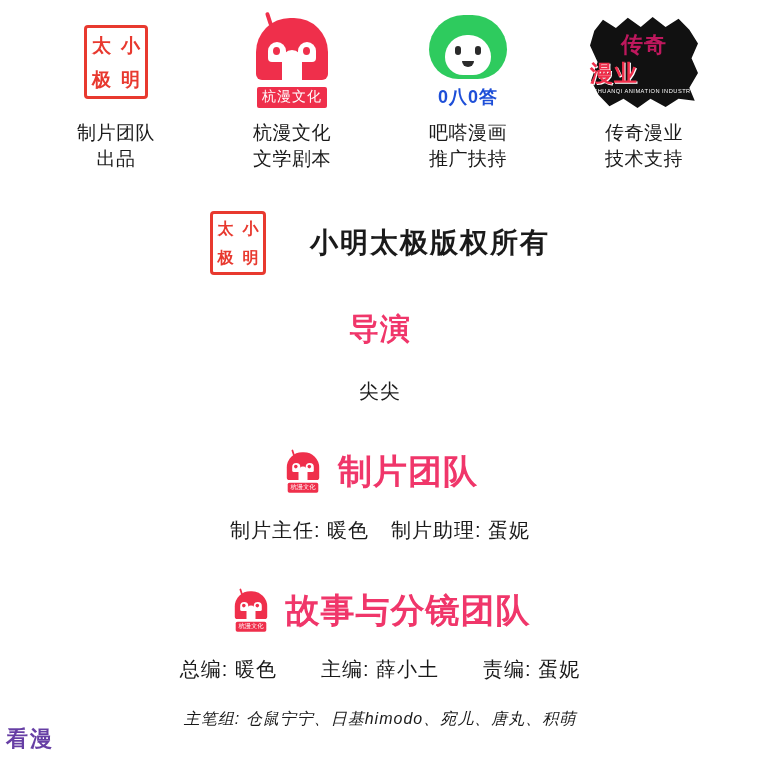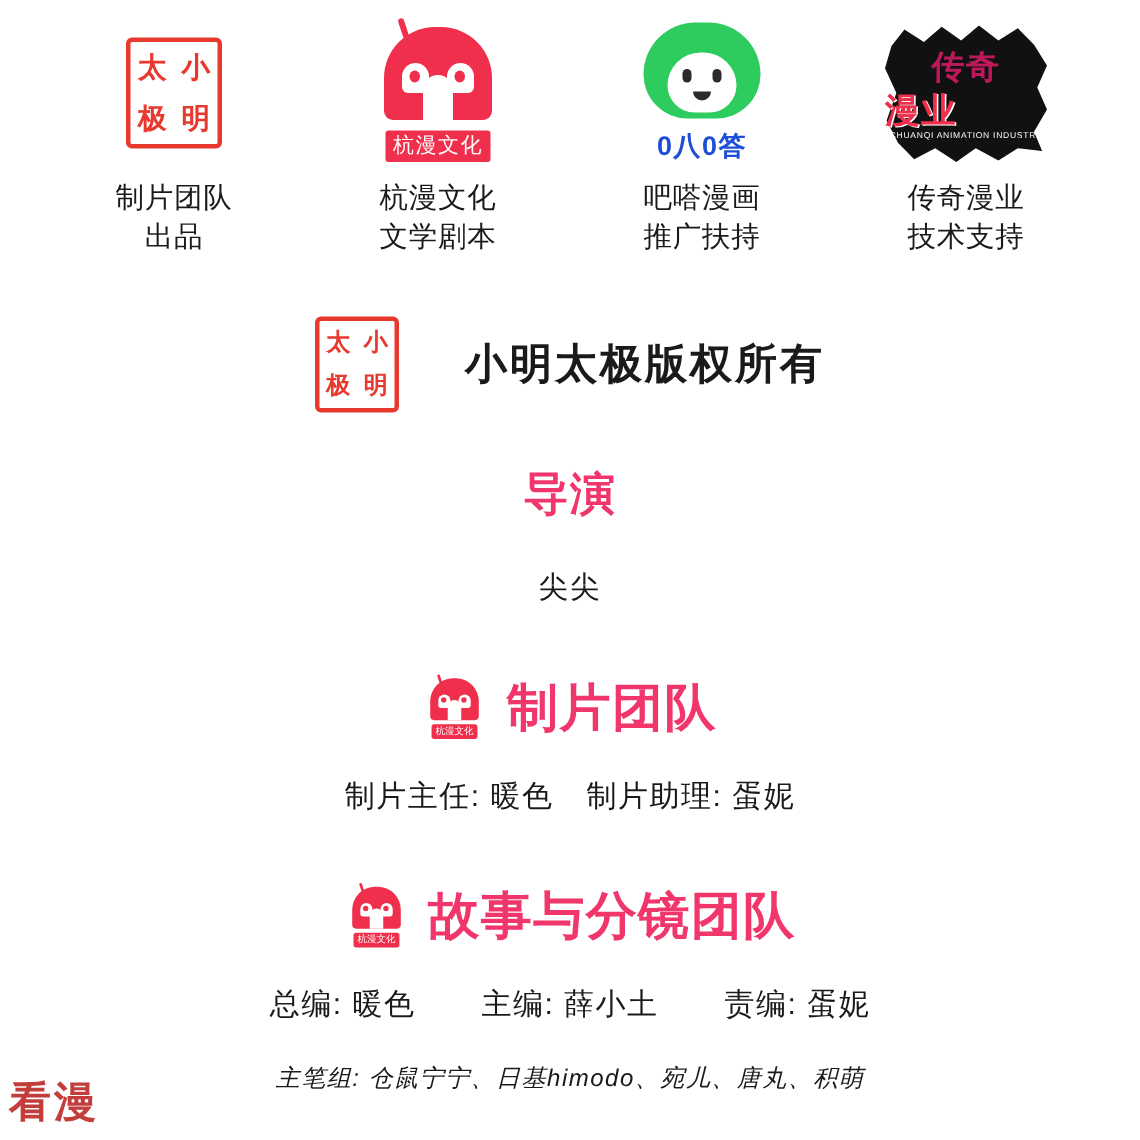--- a/index.html
+++ b/index.html
@@ -330,23 +330,23 @@
     font-size: 16px;
     letter-spacing: 1px;
     font-style: italic;
   }
 
   
   .watermark {
     position: absolute;
     left: 6px;
     bottom: 6px;
-    font-size: 28px;
-    font-weight: bold;
-    color: #b91c1c;
+    font-size: 22px;
+    font-weight: bold;
+    color: #4c1d95;
     letter-spacing: 2px;
     opacity: 0.85;
   }
 </style>
 </head>
 <body>
 
 <div class="logo-row">
 
   <div class="logo-block">

